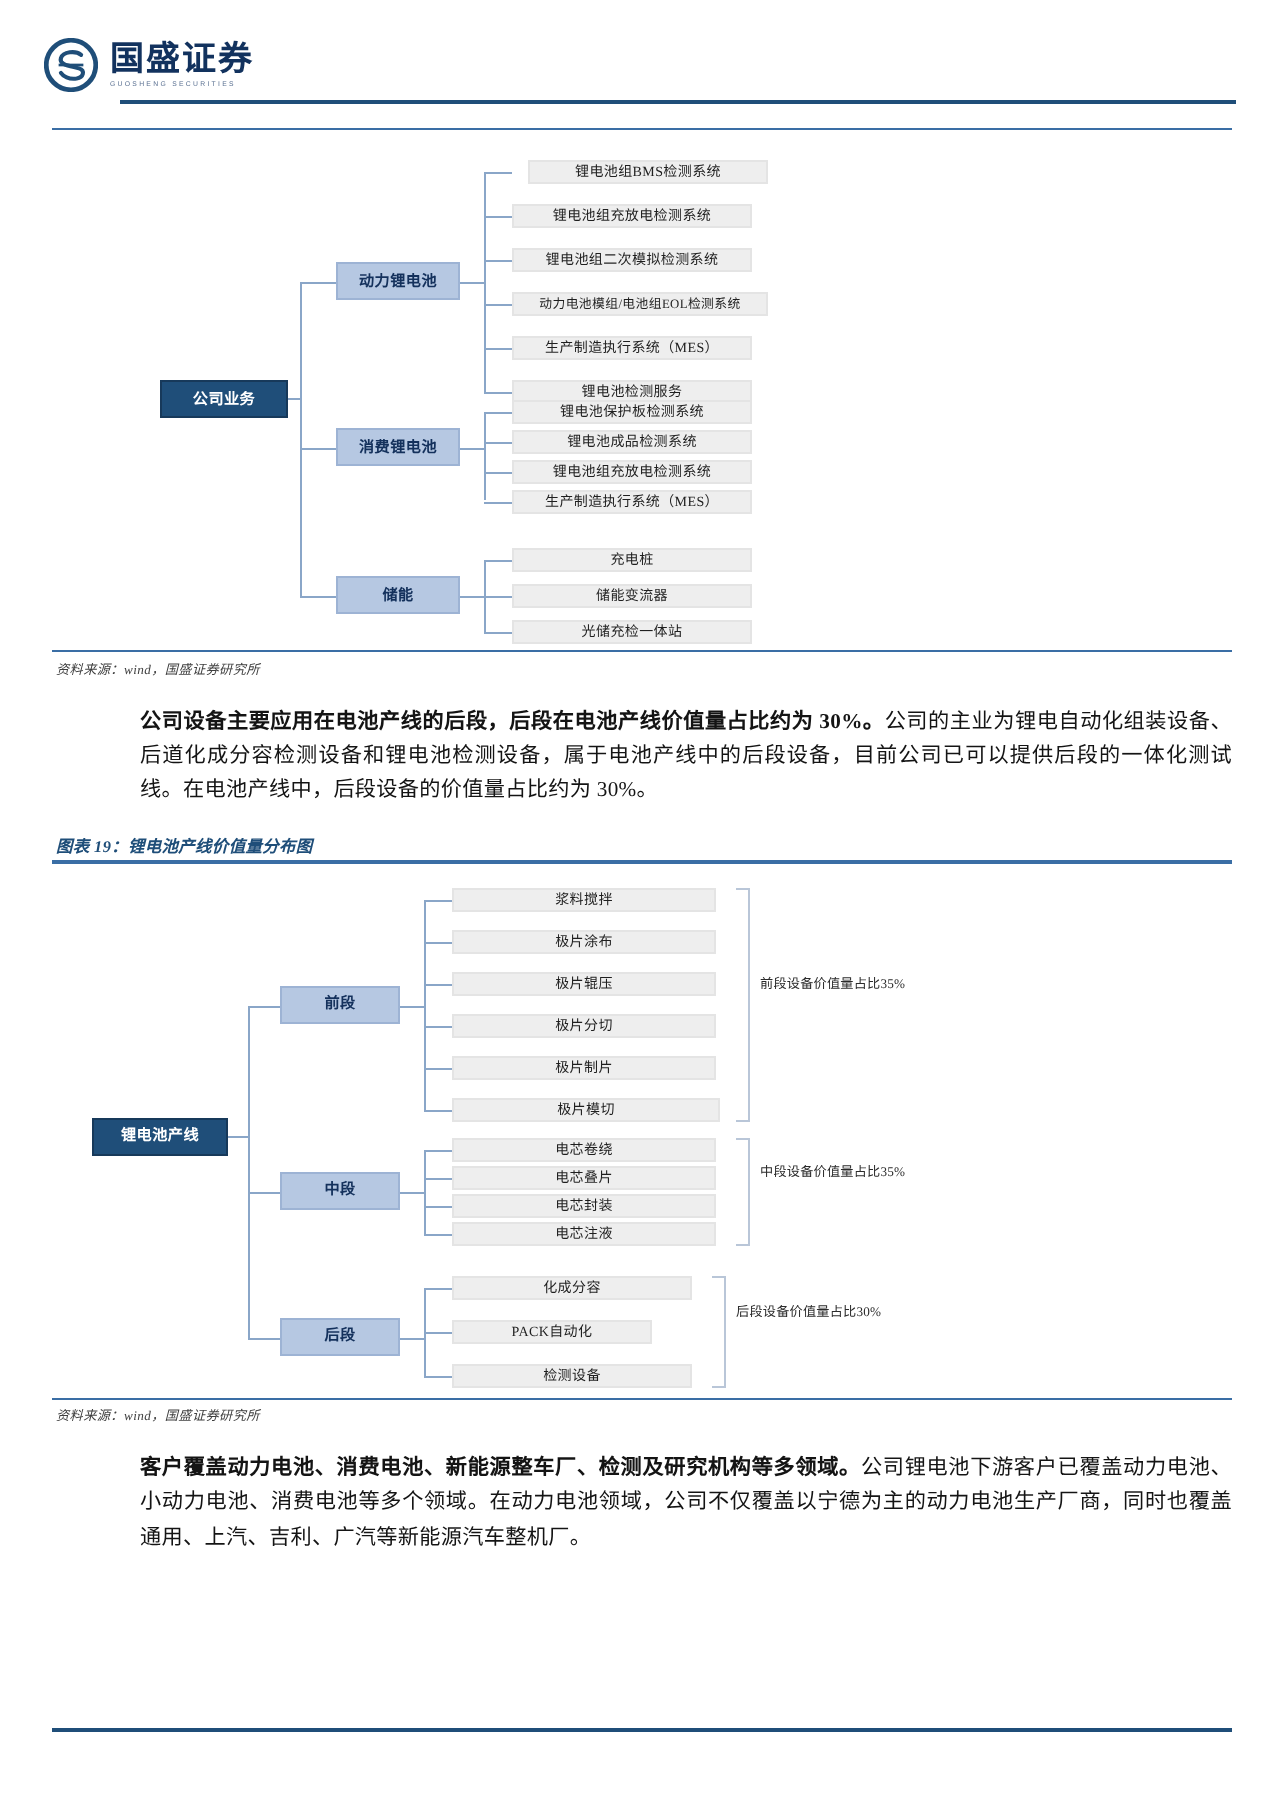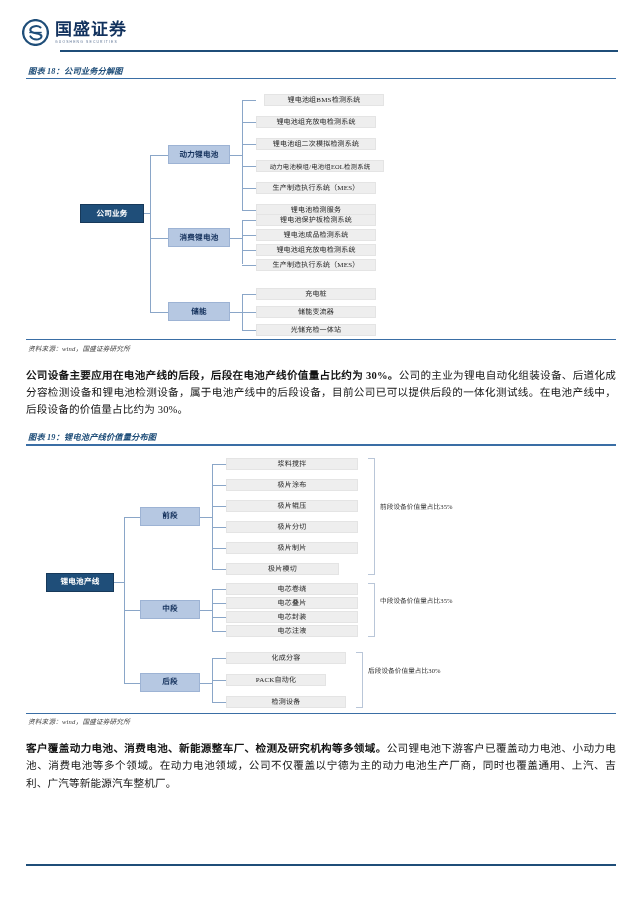--- a/index.html
+++ b/index.html
@@ -169,20 +169,21 @@
 
   
   .para {
     font-family: "Liberation Serif", serif;
     font-size: 10.6px;
     line-height: 1.62;
     color: #141414;
     text-align: justify;
     margin-top: 14px;
     letter-spacing: 0.15px;
+    margin-left: 44px;
   }
   .para b {
     font-weight: bold;
   }
 
   
   .page-footer {
     position: absolute;
     left: 26px;
     right: 24px;
@@ -232,21 +233,20 @@
       <span class="brand-name">国盛证券</span>
       <span class="brand-sub">GUOSHENG SECURITIES</span>
     </span>
   </div>
   <div class="header-rule"></div>
 </div>
 
 <div class="content">
 
   <div class="figure">
-    <div class="fig-title">图表 18：公司业务分解图</div>
     <div class="fig-rule"></div>
 
     <div class="fig-body">
       <div class="tree" style="height:256px">
 
         <div class="node node-root" style="left:54px; top:121px; width:64px; height:19px;">公司业务</div>
 
         <div class="conn conn-v" style="left:124px; top:72px; height:157px;"></div>
         <div class="conn conn-h" style="left:118px; top:130px; width:6px;"></div>
 
@@ -336,21 +336,21 @@
         <div class="conn conn-h" style="left:186px; top:56px; width:14px;"></div>
         <div class="node node-leaf" style="left:200px; top:50px; width:132px; height:12px;">极片辊压</div>
 
         <div class="conn conn-h" style="left:186px; top:77px; width:14px;"></div>
         <div class="node node-leaf" style="left:200px; top:71px; width:132px; height:12px;">极片分切</div>
 
         <div class="conn conn-h" style="left:186px; top:98px; width:14px;"></div>
         <div class="node node-leaf" style="left:200px; top:92px; width:132px; height:12px;">极片制片</div>
 
         <div class="conn conn-h" style="left:186px; top:119px; width:14px;"></div>
-        <div class="node node-leaf" style="left:200px; top:113px; width:113px; height:12px;">极片模切</div>
+        <div class="node node-leaf" style="left:200px; top:113px; width:134px; height:12px;">极片模切</div>
 
         <div class="brace" style="left:342px; top:8px; width:7px; height:117px;"></div>
         <div class="brace-label" style="left:354px; top:52px; width:86px;">前段设备价值量占比35%</div>
 
         <div class="conn conn-h" style="left:98px; top:160px; width:16px;"></div>
         <div class="node node-mid" style="left:114px; top:150px; width:60px; height:19px;">中段</div>
         <div class="conn conn-h" style="left:174px; top:160px; width:12px;"></div>
         <div class="conn conn-v" style="left:186px; top:139px; height:43px;"></div>
 
         <div class="conn conn-h" style="left:186px; top:139px; width:14px;"></div>

